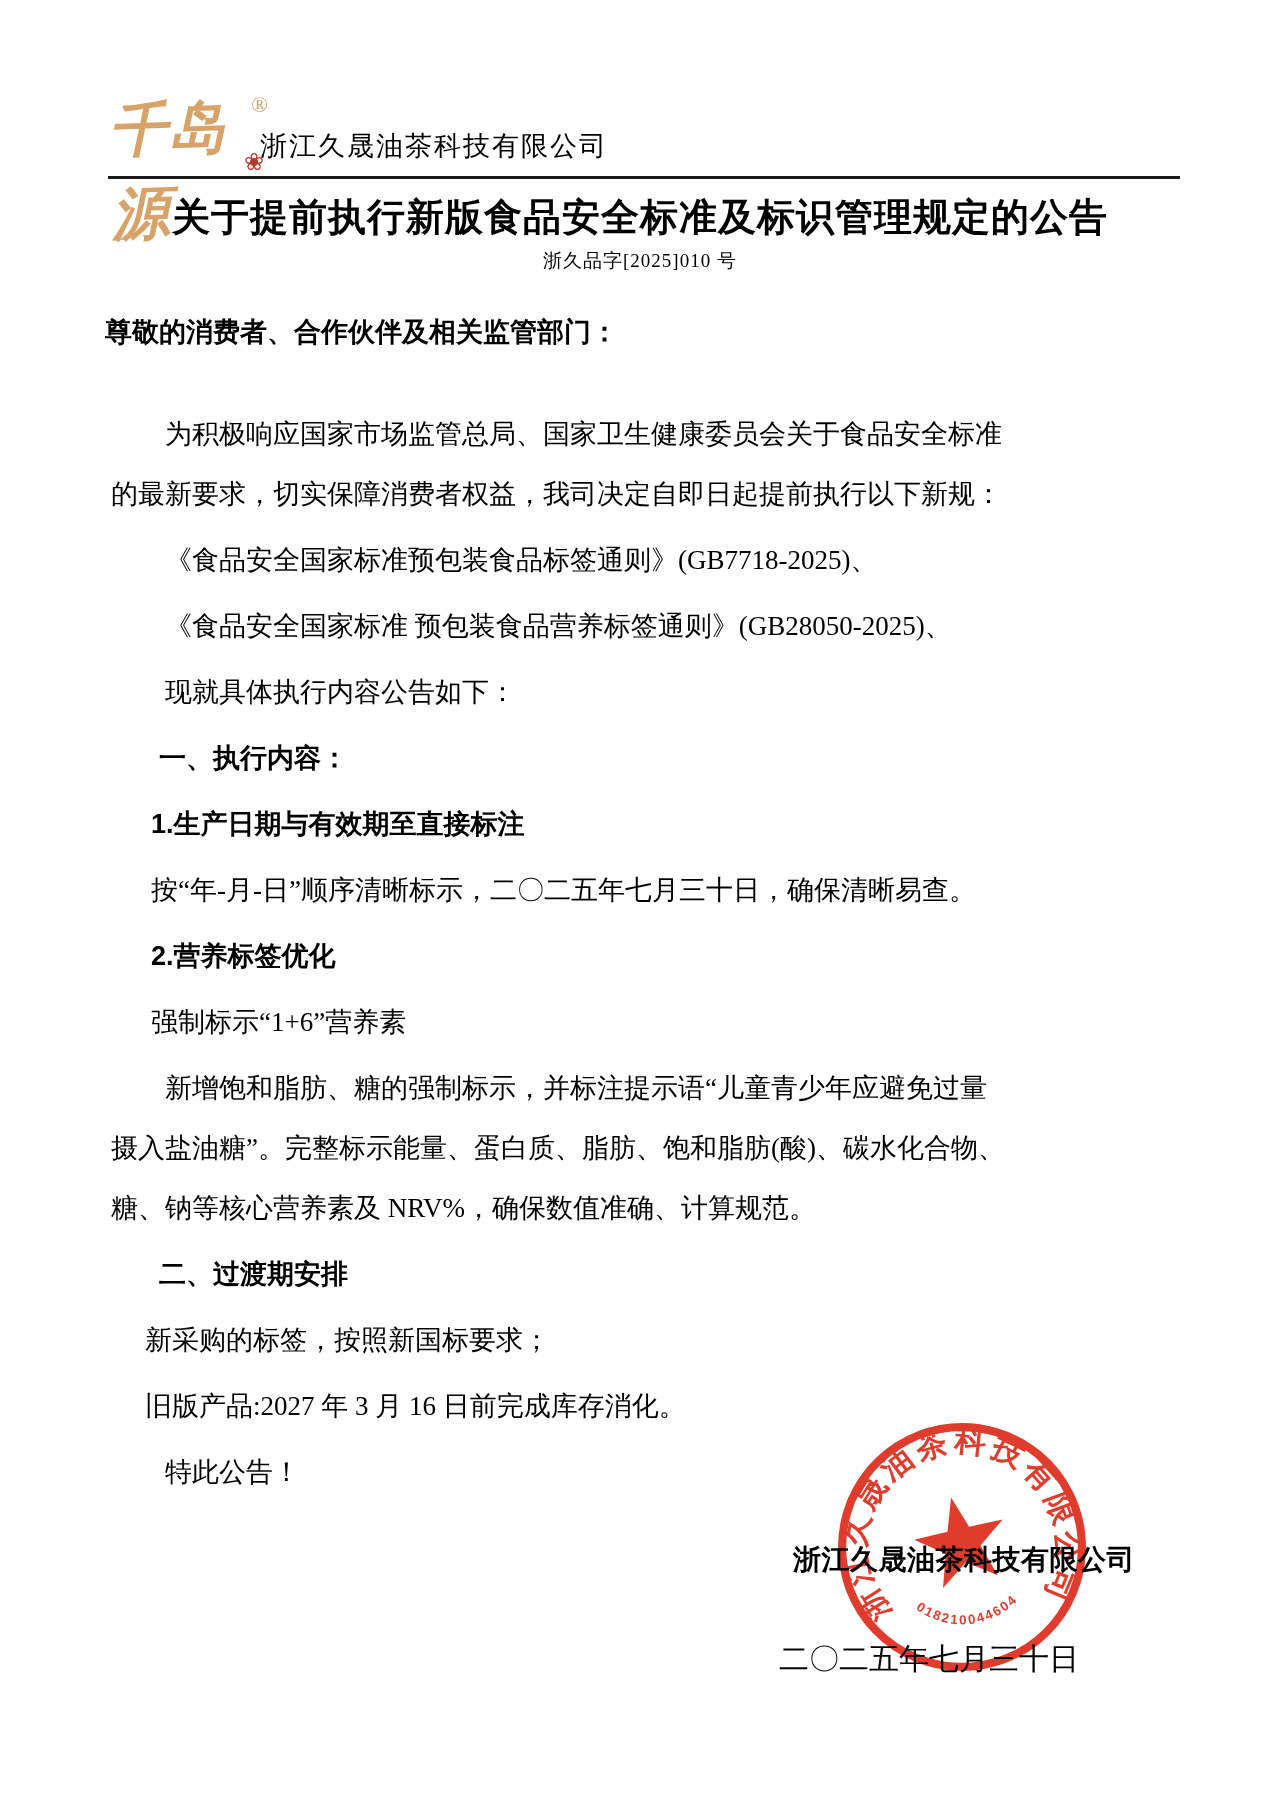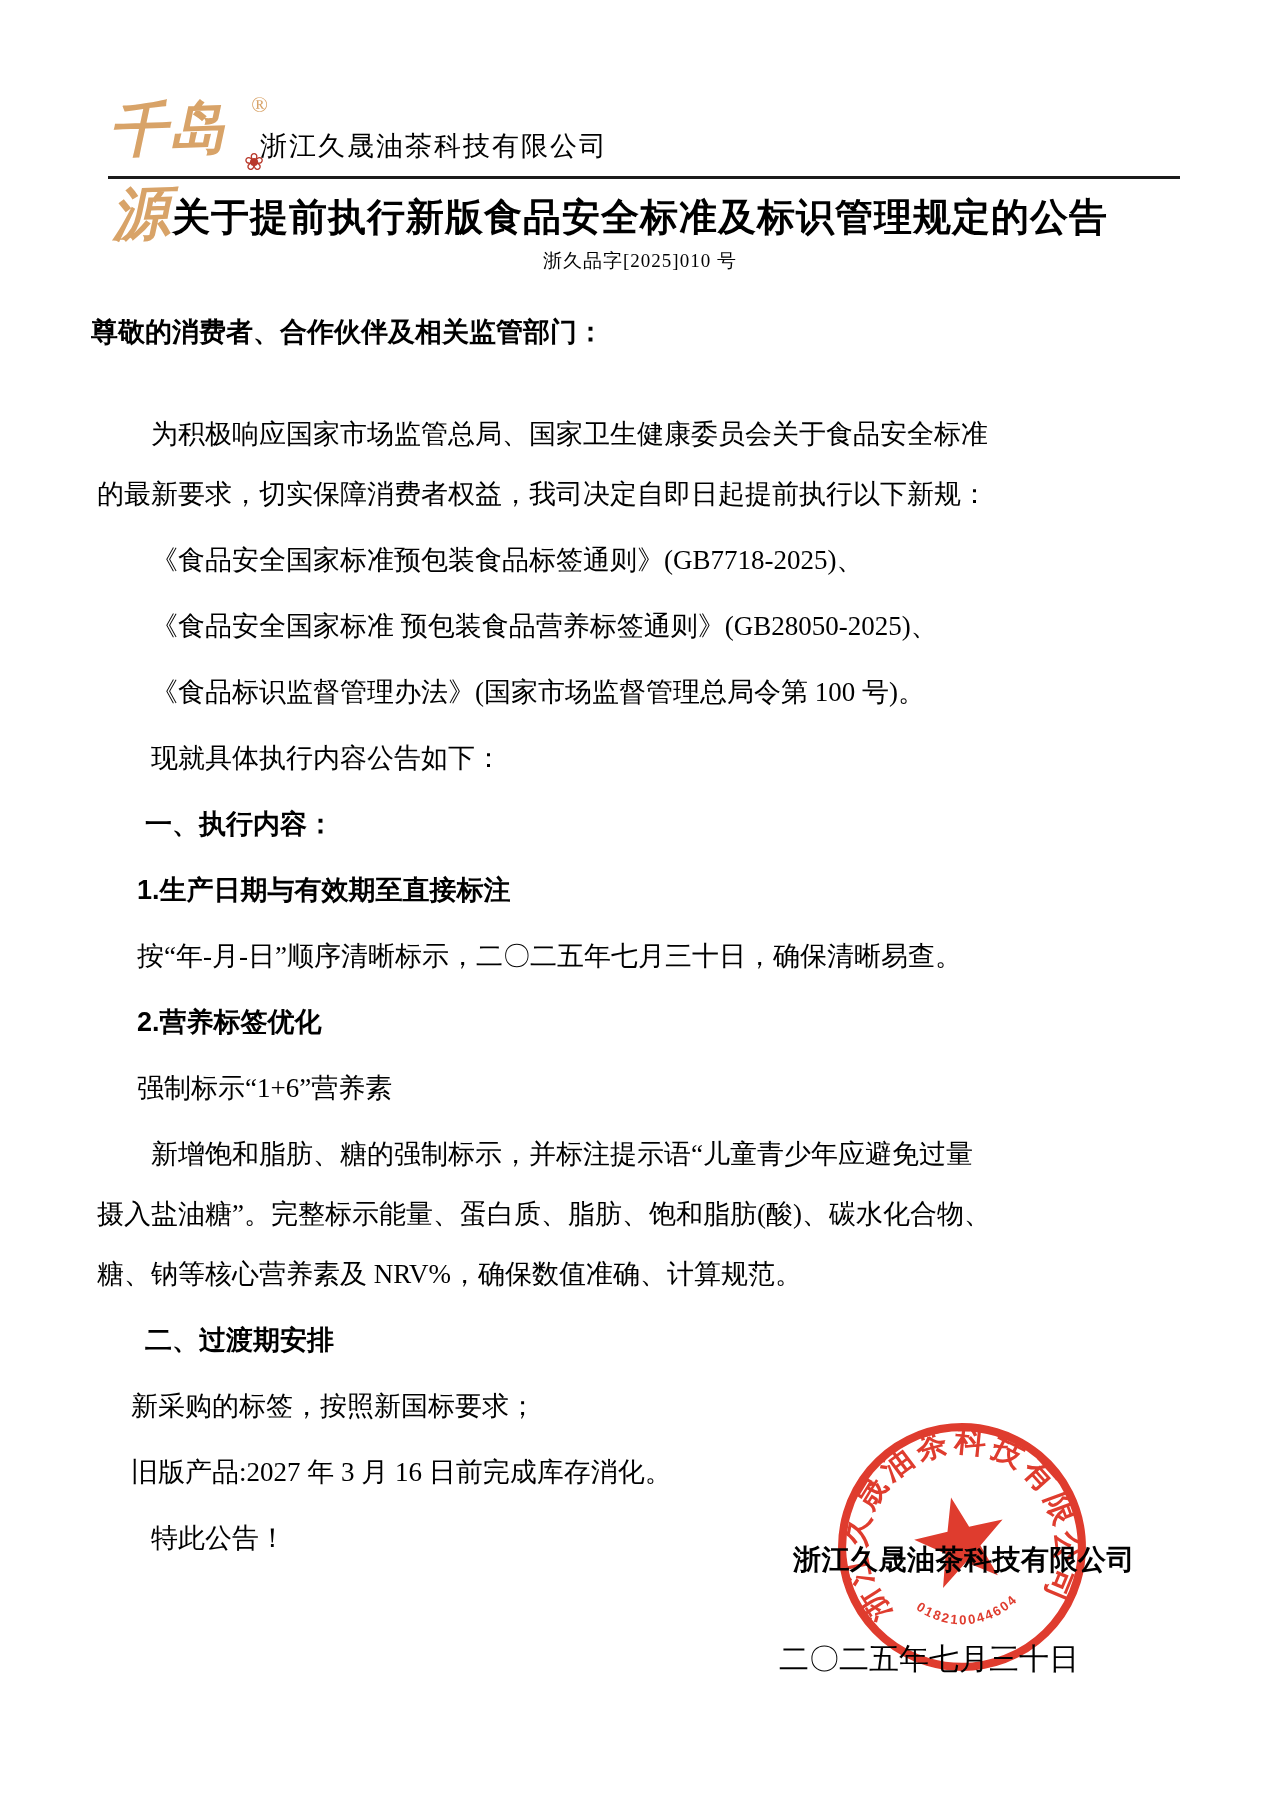--- a/index.html
+++ b/index.html
@@ -28,21 +28,21 @@
   .header-rule { position:absolute; left:108px; top:176px; width:1072px; height:3px; background:#1b1b1b; }
 
   
   .doc-title {
     position:absolute; left:0; top:192px; width:100%; text-align:center;
     font-size:38px; font-weight:bold; letter-spacing:1px;
   }
   .doc-number { position:absolute; left:0; top:248px; width:100%; text-align:center; font-size:19px; letter-spacing:1px; }
 
   
-  .body-text { position:absolute; left:91px; top:312px; width:908px; font-size:27px; }
+  .body-text { position:absolute; left:105px; top:312px; width:908px; font-size:27px; }
   .body-text p { margin:6px; line-height:60px; }
   .salutation {
     font-family:"Liberation Sans", sans-serif; font-weight:bold;
     font-size:27px; line-height:40px !important; margin:0 0 52px 0 !important;
   }
   .h-sans { font-family:"Liberation Sans", sans-serif; font-weight:bold; }
   .indent2  { text-indent:54px; }
   .indent18 { text-indent:48px; }
   .indent15 { text-indent:40px; }
   .indent13 { text-indent:34px; }
@@ -73,21 +73,20 @@
   <div class="header-rule"></div>
 
   <div class="doc-title">关于提前执行新版食品安全标准及标识管理规定的公告</div>
   <div class="doc-number">浙久品字[2025]010 号</div>
 
   <div class="body-text">
     <p class="salutation">尊敬的消费者、合作伙伴及相关监管部门：</p>
     <p class="indent2">为积极响应国家市场监管总局、国家卫生健康委员会关于食品安全标准的最新要求，切实保障消费者权益，我司决定自即日起提前执行以下新规：</p>
     <p class="indent2">《食品安全国家标准预包装食品标签通则》(GB7718-2025)、</p>
     <p class="indent2">《食品安全国家标准 预包装食品营养标签通则》(GB28050-2025)、</p>
-    <p class="indent2">《食品标识监督管理办法》(国家市场监督管理总局令第 100 号)。</p>
     <p class="indent2">现就具体执行内容公告如下：</p>
     <p class="h-sans indent18">一、执行内容：</p>
     <p class="h-sans indent15">1.生产日期与有效期至直接标注</p>
     <p class="indent15">按“年-月-日”顺序清晰标示，二〇二五年七月三十日，确保清晰易查。</p>
     <p class="h-sans indent15">2.营养标签优化</p>
     <p class="indent15">强制标示“1+6”营养素</p>
     <p class="indent2">新增饱和脂肪、糖的强制标示，并标注提示语“儿童青少年应避免过量摄入盐油糖”。完整标示能量、蛋白质、脂肪、饱和脂肪(酸)、碳水化合物、糖、钠等核心营养素及 NRV%，确保数值准确、计算规范。</p>
     <p class="h-sans indent18">二、过渡期安排</p>
     <p class="indent13">新采购的标签，按照新国标要求；</p>
     <p class="indent13">旧版产品:2027 年 3 月 16 日前完成库存消化。</p>

